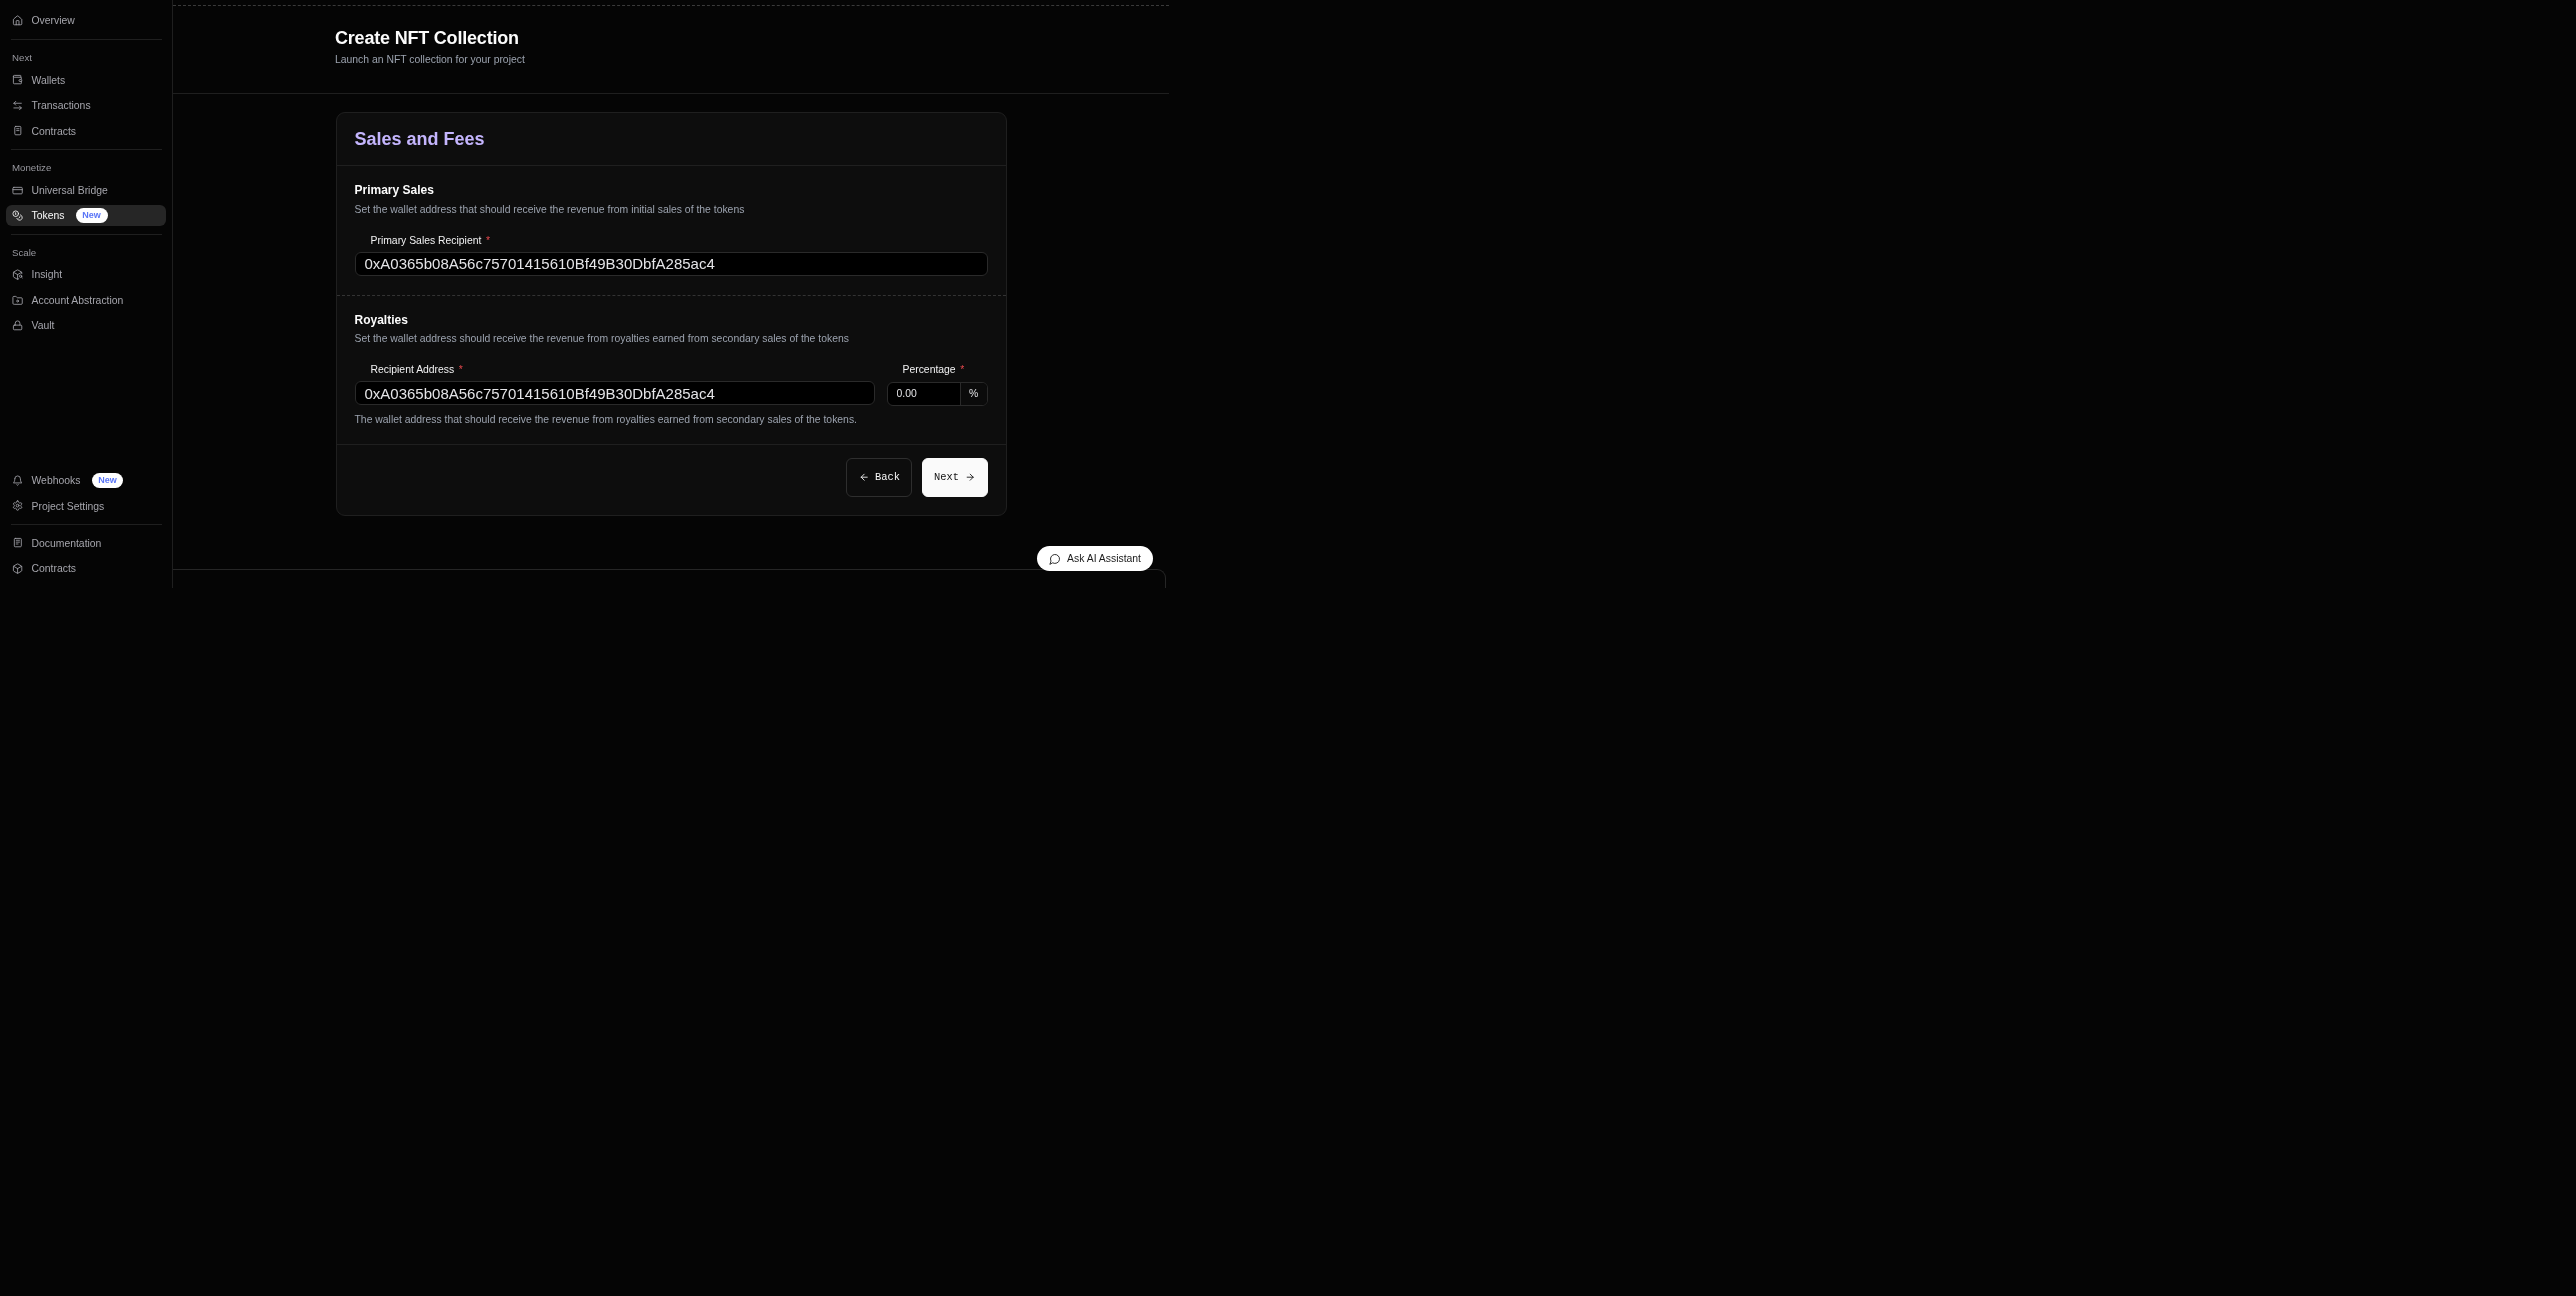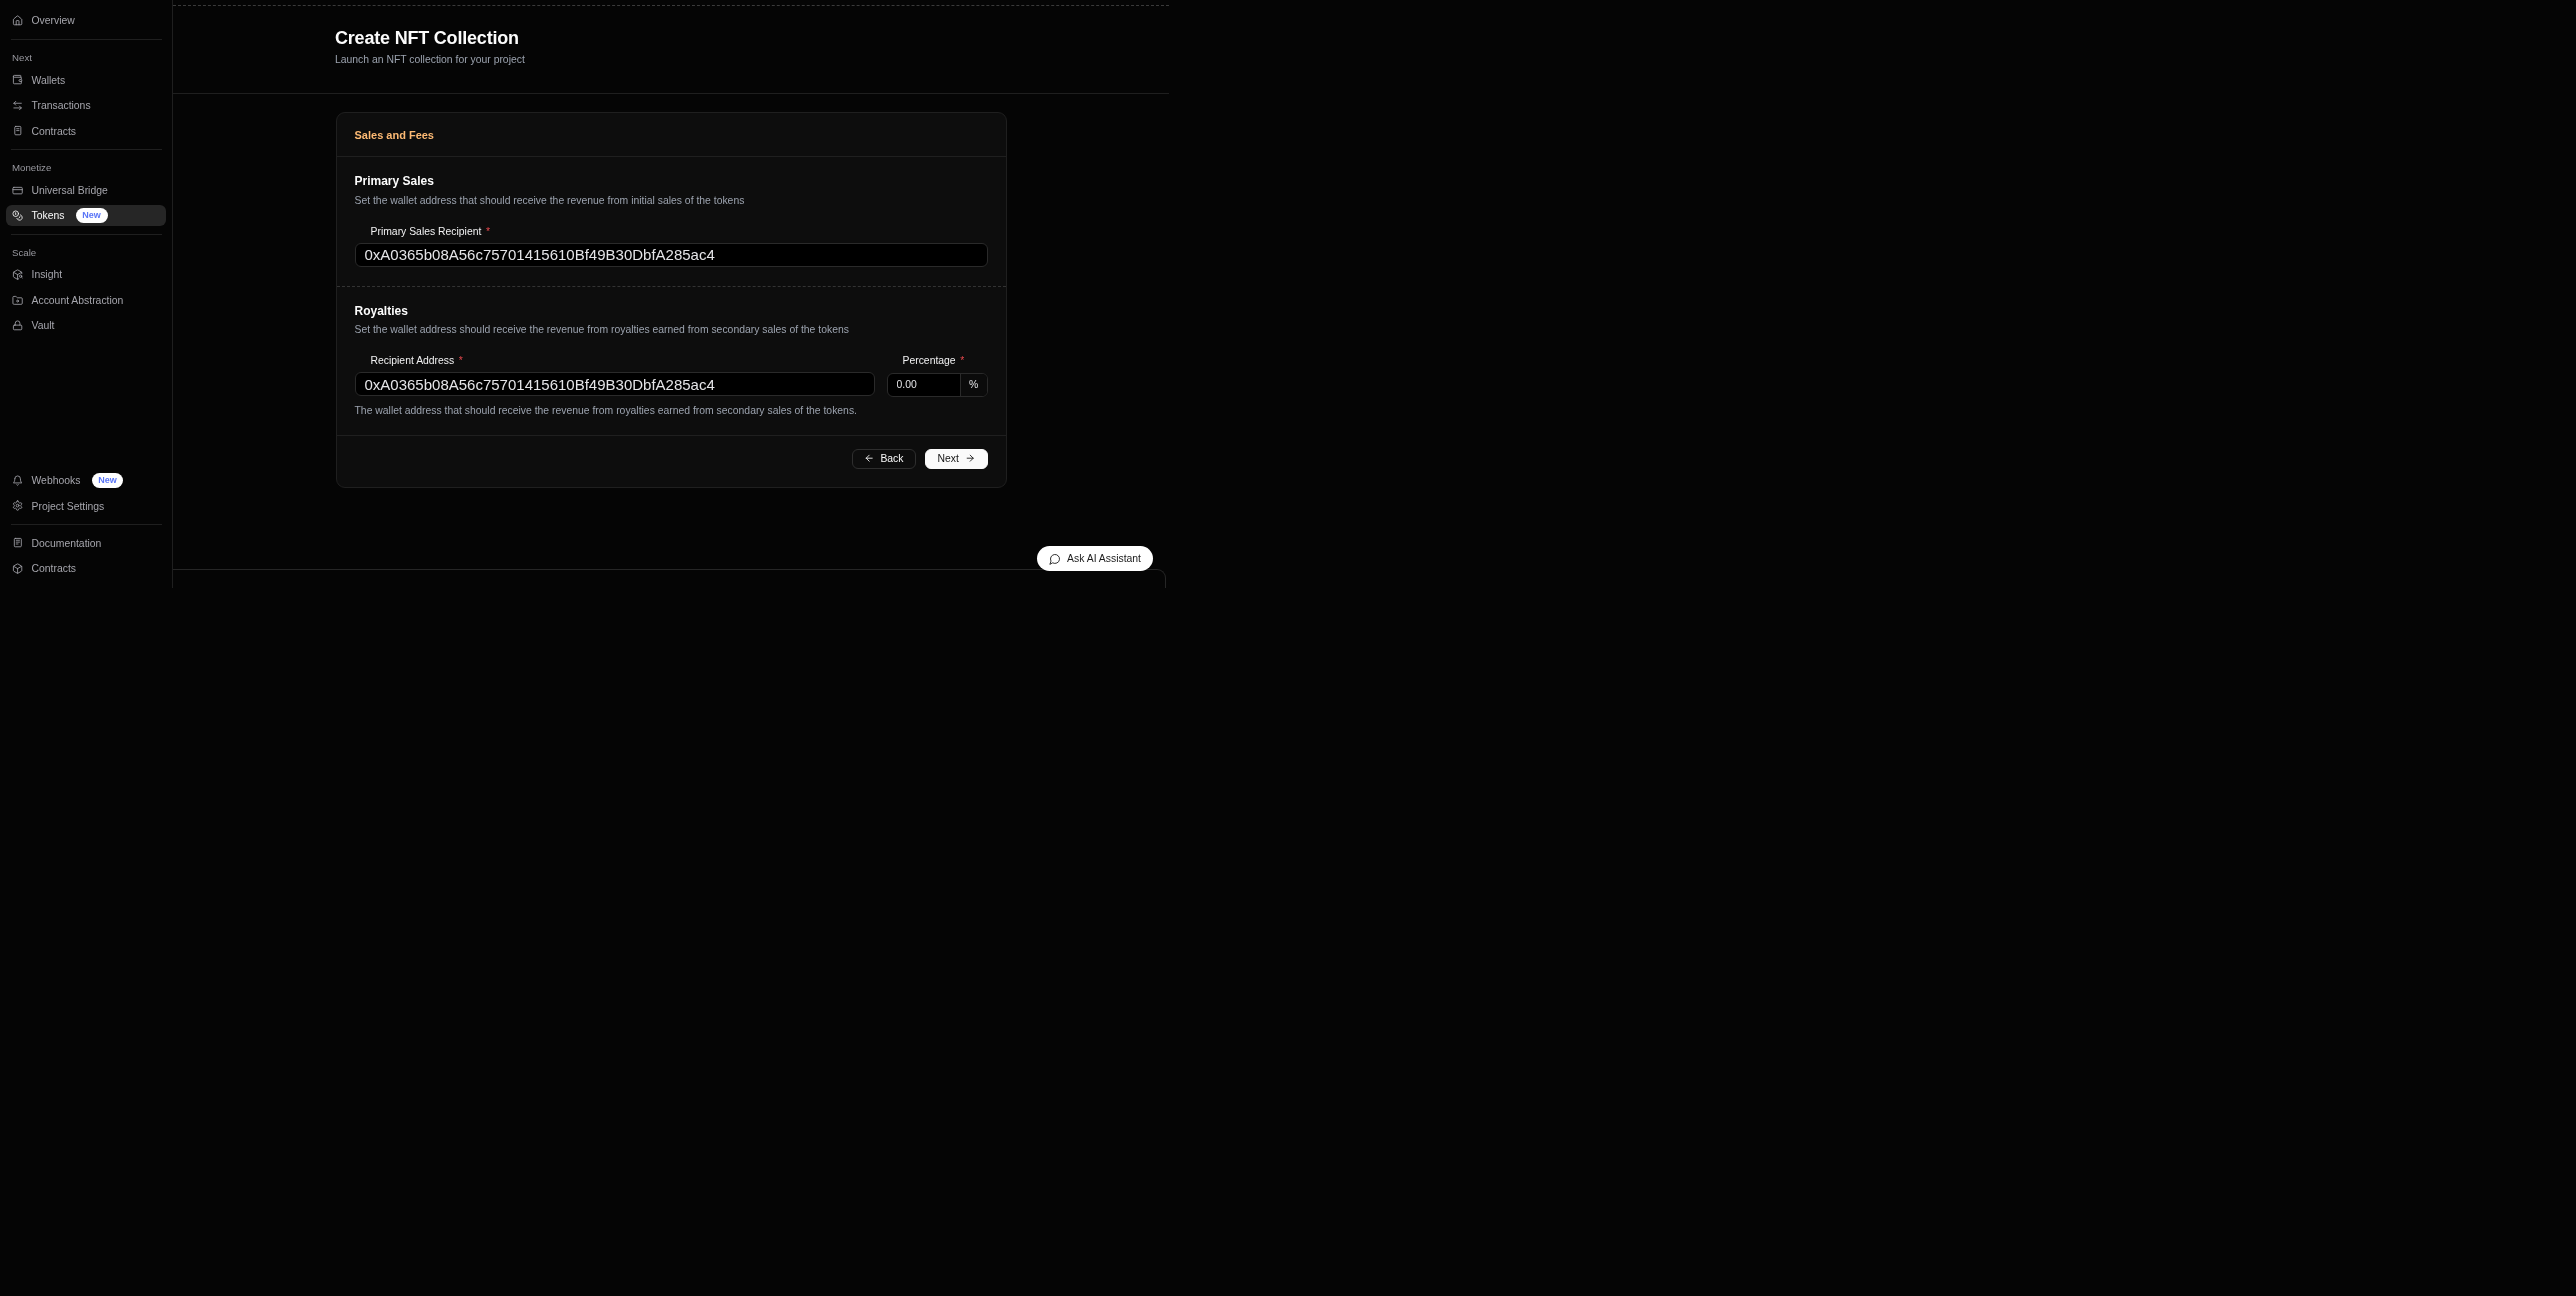--- a/index.html
+++ b/index.html
@@ -61,21 +61,21 @@
 
   
   .card {
     width:671px; margin:18.6px auto 0;
     background:#0d0d0d;
     border:0.7px solid #1f1f1f;
     border-radius:9px;
     overflow:hidden;
   }
   .card-header { padding:15.7px 18px; border-bottom:0.7px solid #1f1f1f; }
-  .card-title { font-size:11px; font-weight:700; color:#fdba74; }
+  .card-title { font-size:18px; font-weight:700; color:#c4b5fd; }
 
   .section { padding:17px 18px 18.6px; }
   .section + .section { border-top:0.7px dashed #333333; }
   .section-heading { font-size:12px; font-weight:700; color:#fcfcfc; }
   .section-desc { font-size:10.4px; color:#9ca3af; margin-top:6.7px; }
 
   .field-label { font-size:10.4px; font-weight:500; color:#f2f2f3; margin-top:19.4px; display:block;margin-left:16px; }
   .req { color:#e5484d; margin-left:4.5px; }
 
   .text-input {
@@ -107,24 +107,24 @@
     color:#e4e4e7; font-size:10.4px;
   }
   .helper-text { font-size:10.4px; color:#9ca3af; margin-top:8.2px; }
 
   .card-footer {
     display:flex; justify-content:flex-end; gap:9.7px;
     padding:12.7px 18px 18.6px;
     border-top:0.7px solid #1f1f1f;
   }
   .btn {
-    height:20px; border-radius:6px;
+    height:39px; border-radius:6px;
     display:inline-flex; align-items:center; gap:6px;
     padding:0 11.2px; font-size:10.4px; font-weight:500;
-    font-family:Liberation Sans, sans-serif; cursor:pointer;
+    font-family:Liberation Mono, monospace; cursor:pointer;
   }
   .btn-ghost { background:transparent; border:0.7px solid #2e2e2e; color:#fafafa; }
   .btn-primary { background:#fafafa; border:0.7px solid #fafafa; color:#131313; }
 
   
   .ai-btn {
     position:absolute; right:16px; bottom:17px; z-index:10;
     height:24.6px; border:none; border-radius:745px;
     background:#ffffff; color:#1a1a1a;
     display:flex; align-items:center; gap:6px;

